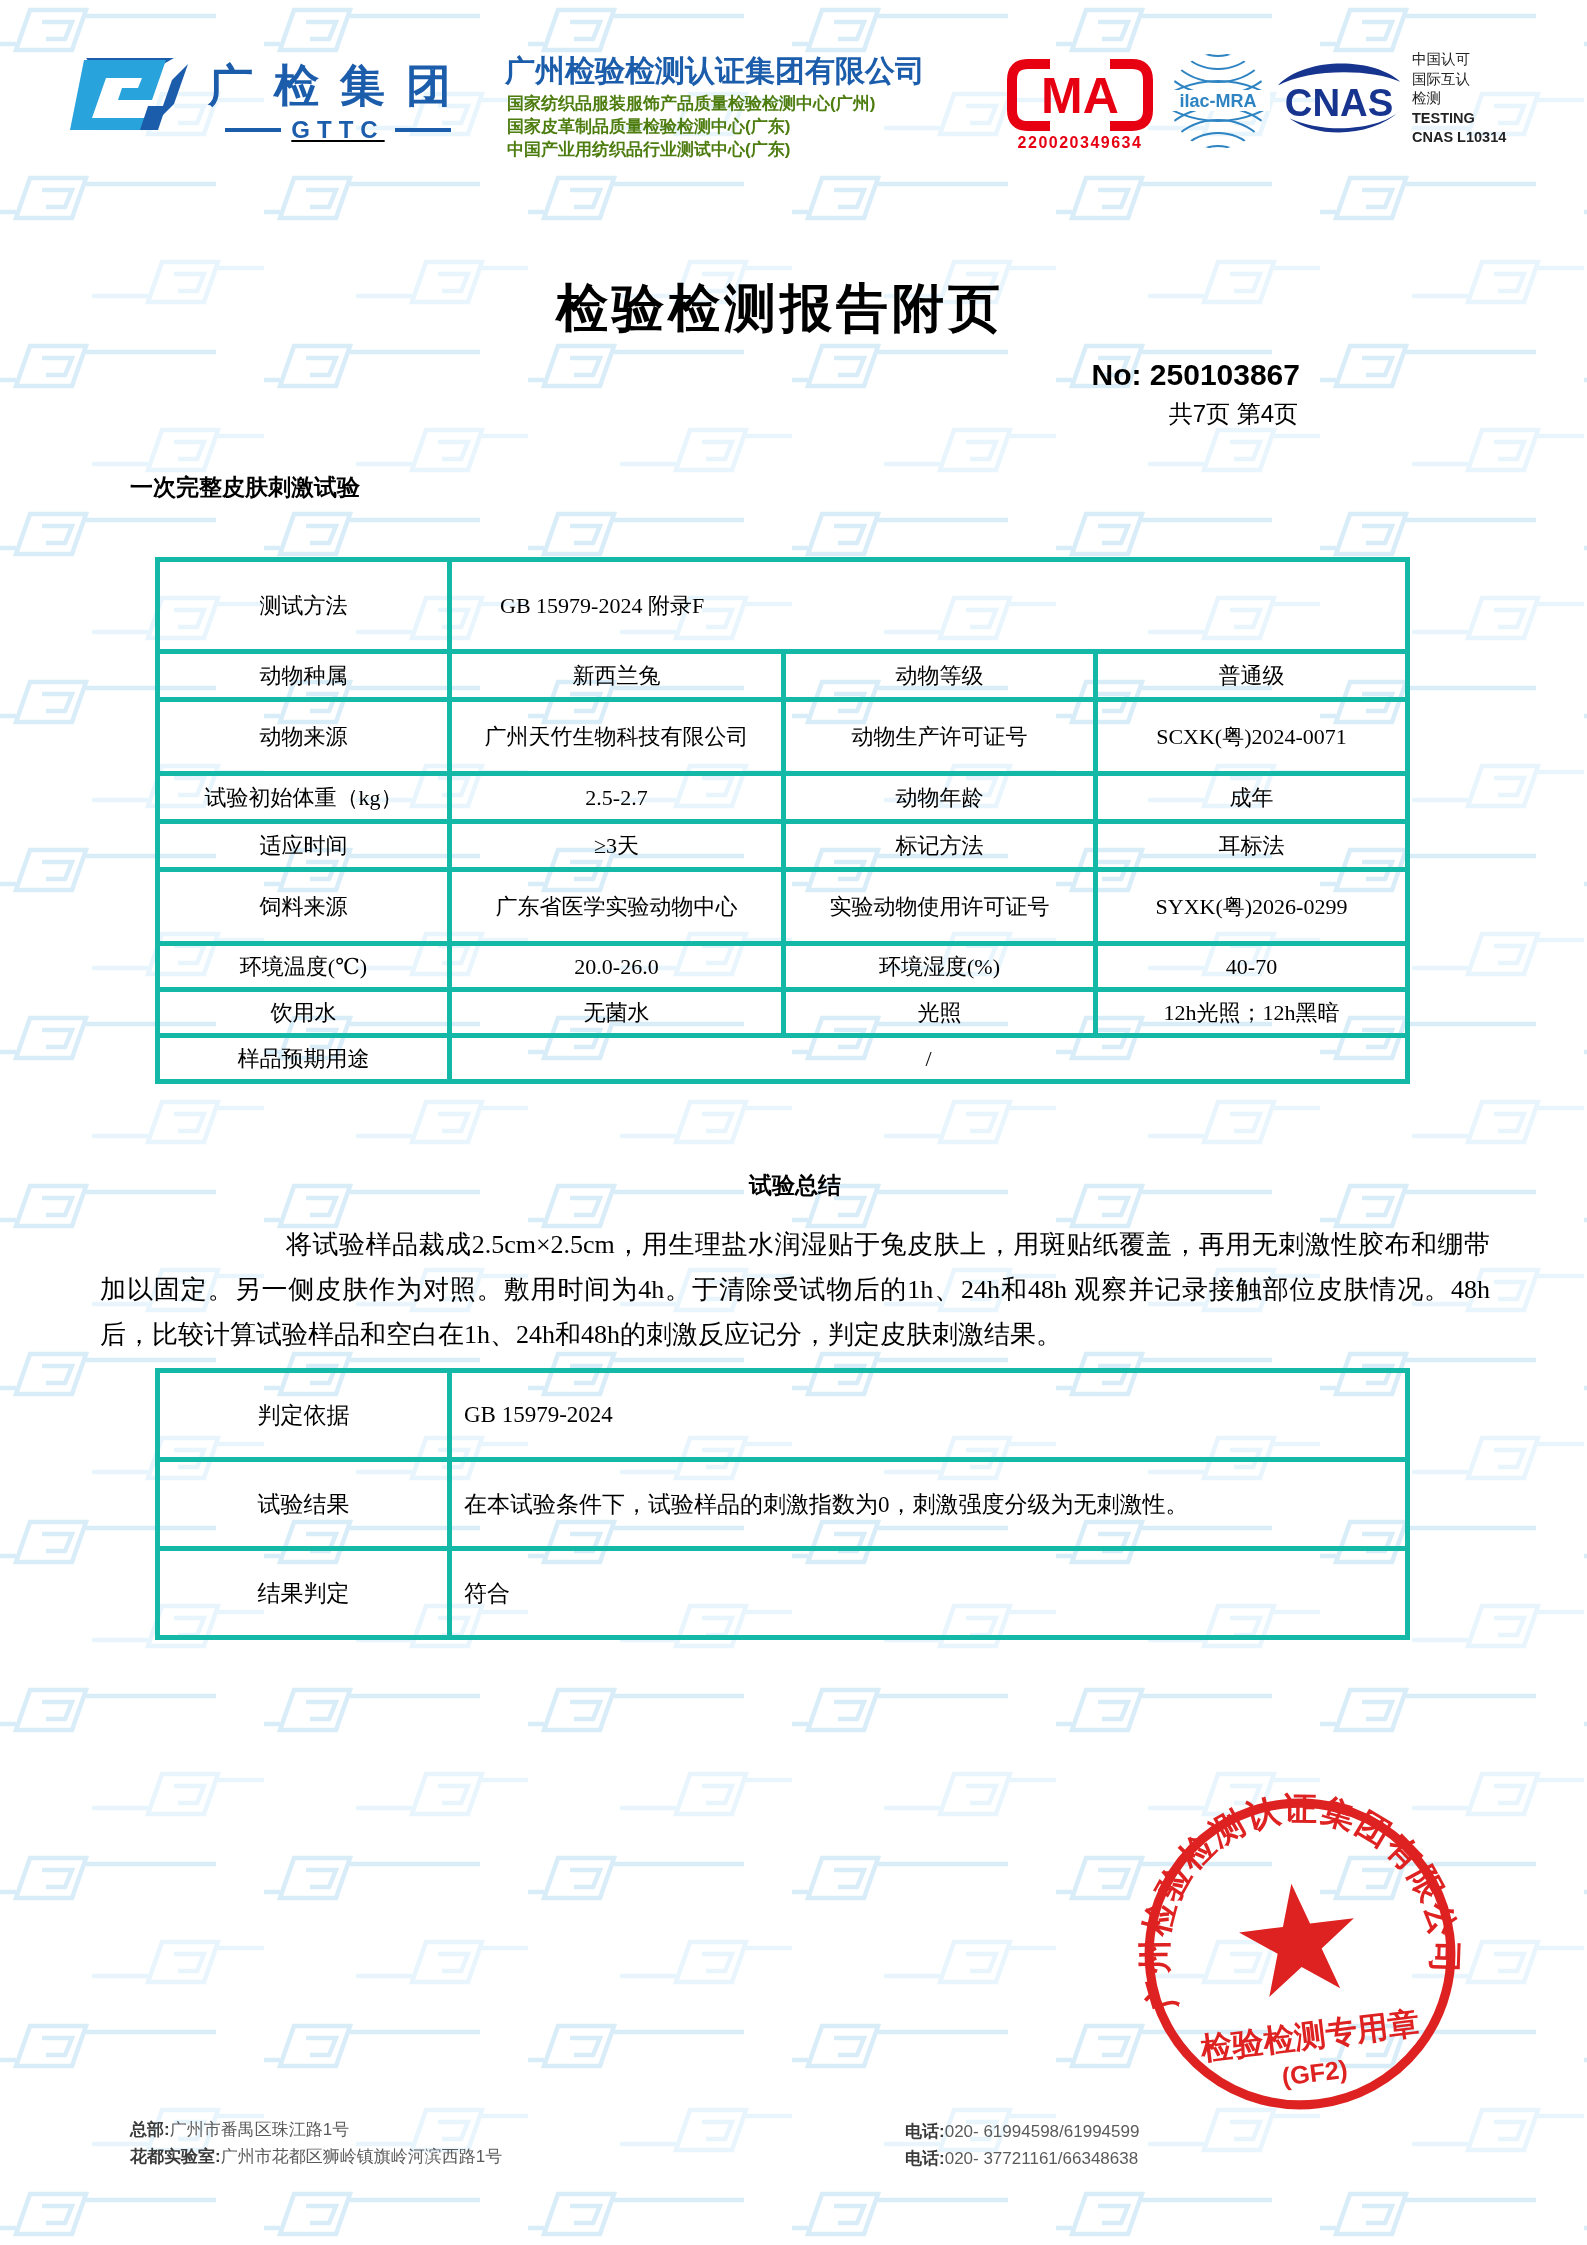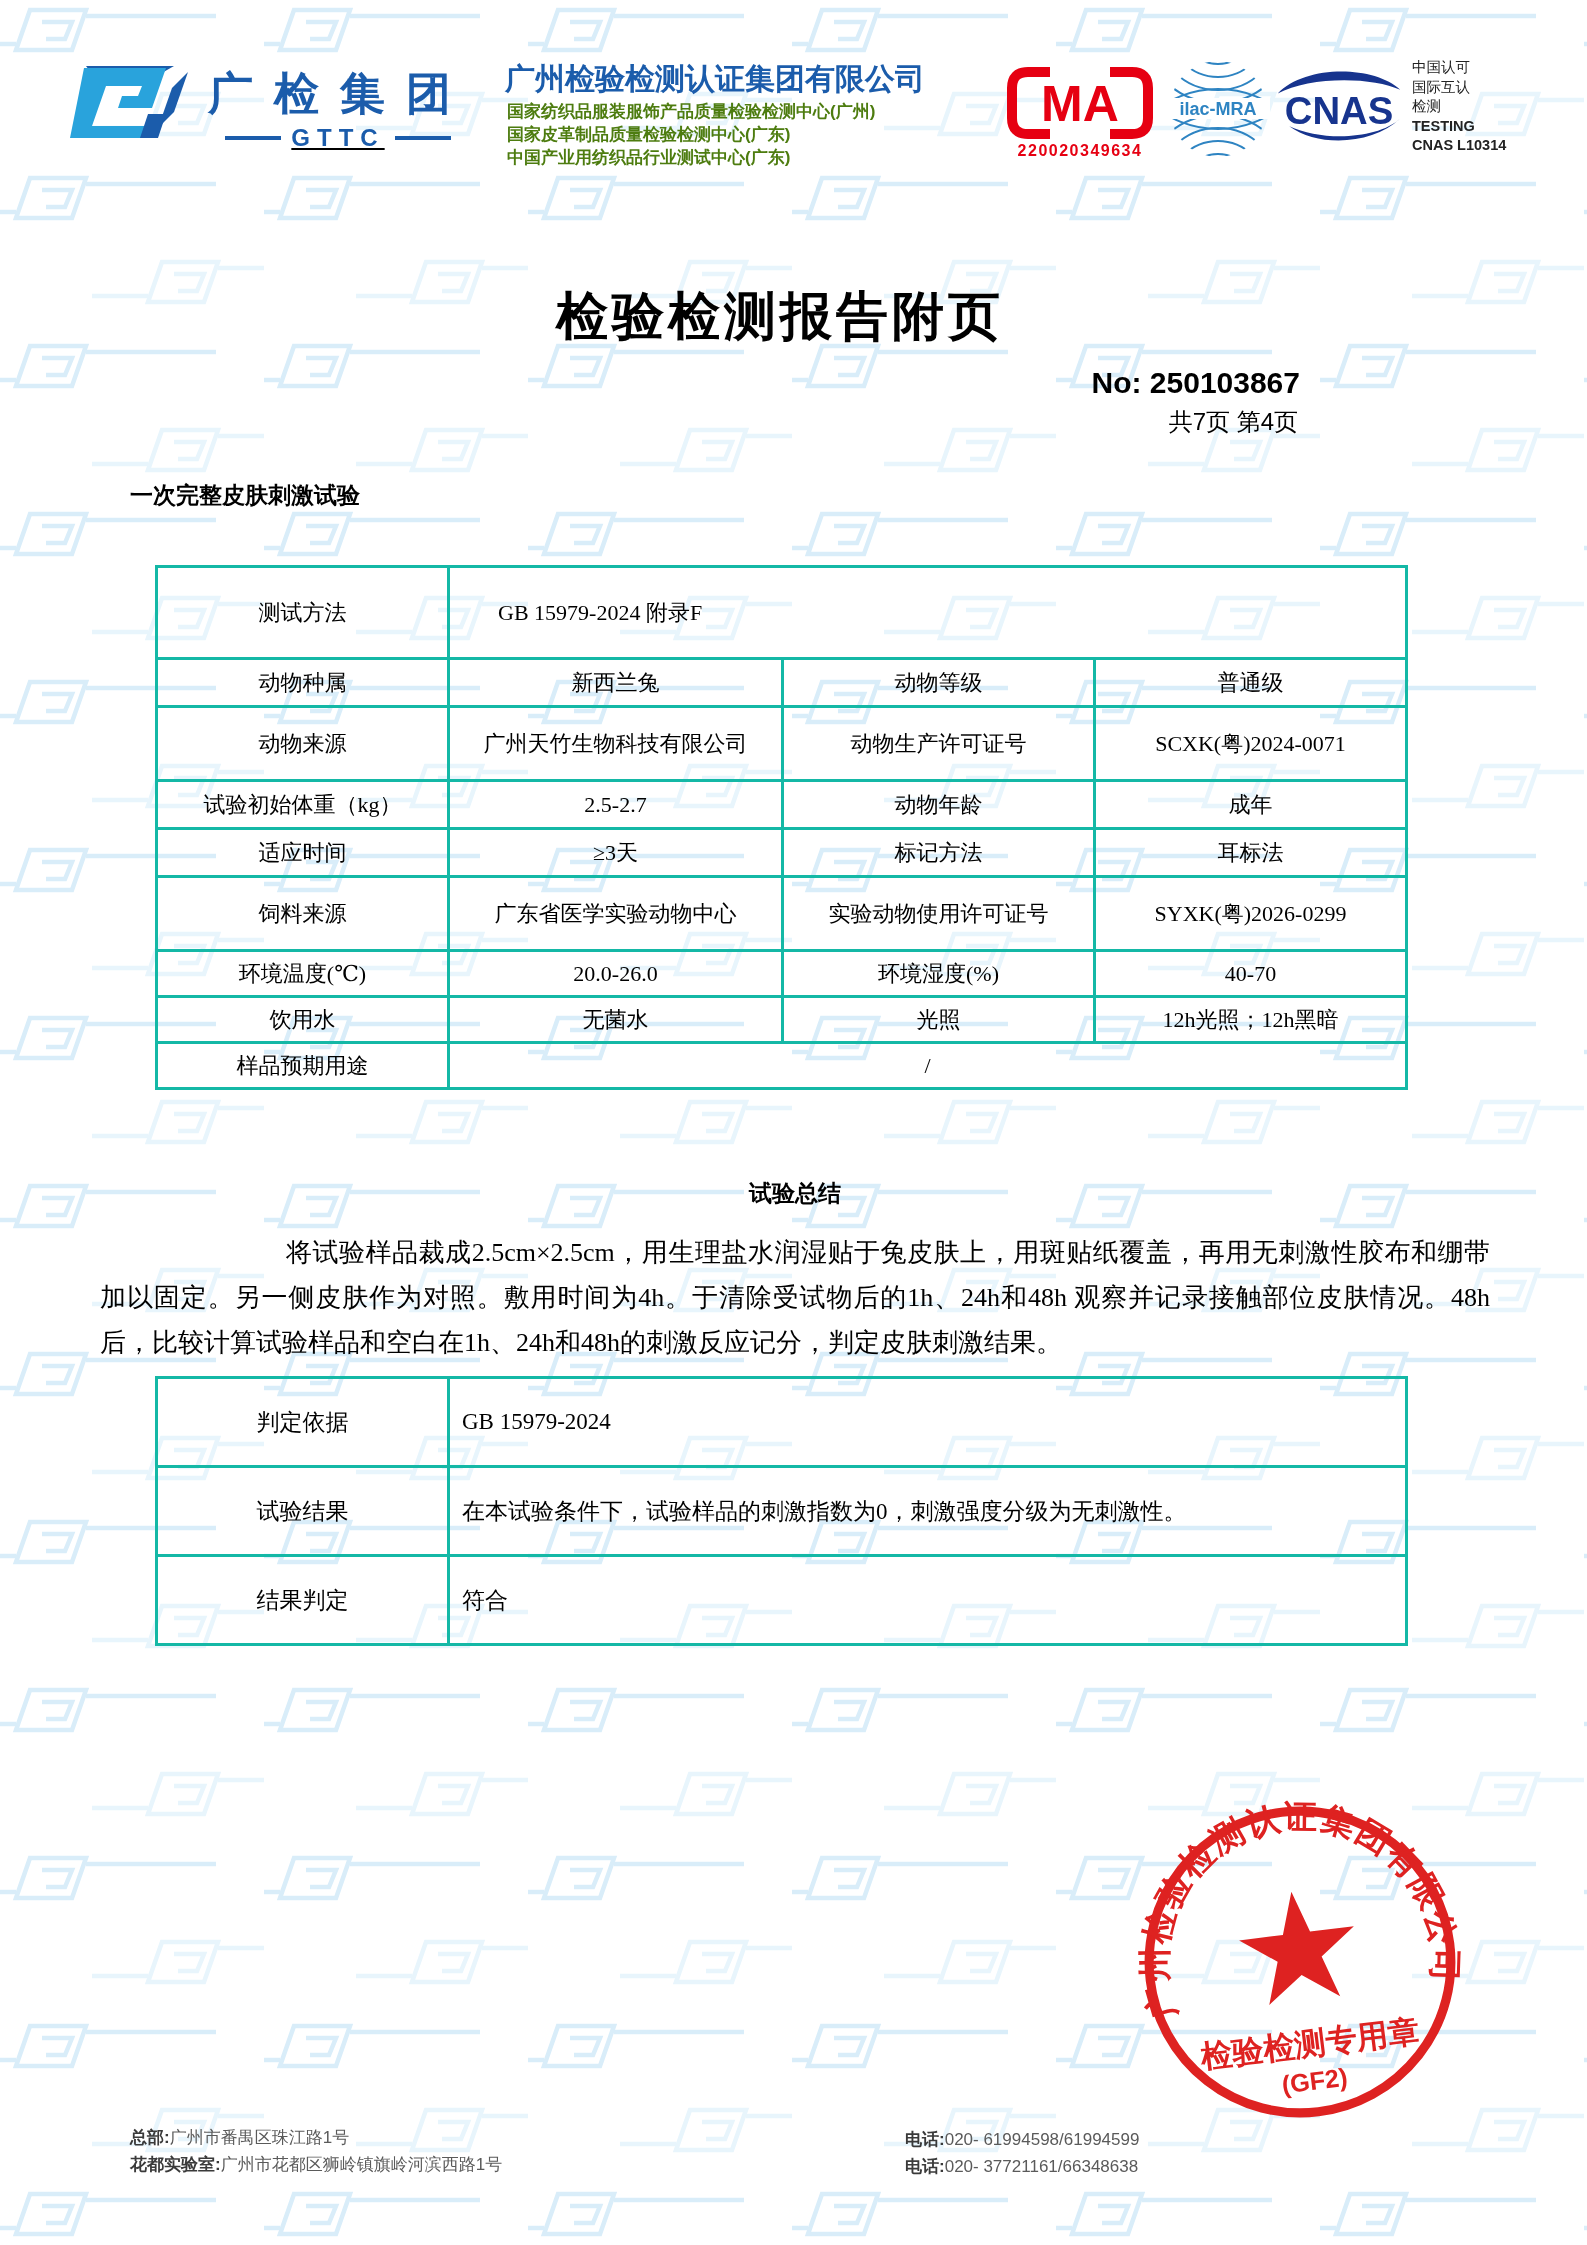--- a/index.html
+++ b/index.html
@@ -2,21 +2,21 @@
 <html><head>
 <meta charset="utf-8">
 <style>
   html,body{margin:0;padding:0;}
   body{
     width:1587px;height:2245px;position:relative;background:#ffffff;
     font-family:"Liberation Sans",sans-serif;overflow:hidden;
   }
   .abs{position:absolute;}
   .bg{position:absolute;left:0;top:0;z-index:0;}
-  .layer{position:absolute;left:0;top:12px;width:1587px;height:1816px;z-index:1;}
+  .layer{position:absolute;left:0;top:4px;width:1587px;height:1816px;z-index:1;}
 
   
   .brand-cn{left:208px;top:52px;font-size:45px;font-weight:bold;color:#1b5cab;letter-spacing:21px;white-space:nowrap;}
   .gttc-row{left:200px;top:112px;width:276px;display:flex;align-items:center;justify-content:center;gap:10px;text-decoration:underline;}
   .gttc-dash{width:56px;height:4px;background:#1b5cab;}
   .gttc-txt{font-size:24px;font-weight:bold;color:#1b5cab;letter-spacing:7px;}
   .co-name{left:505px;top:47px;font-size:30px;font-weight:bold;color:#1b5cab;white-space:nowrap;}
   .co-subs{left:507px;top:88px;font-size:17px;font-weight:700;color:#4d7c0f;line-height:23px;white-space:nowrap;}
   .cma-num{left:998px;top:130px;width:164px;text-align:center;font-size:16px;font-weight:bold;color:#e60012;letter-spacing:1.5px;}
   .cert-text{left:1412px;top:46px;font-size:14.5px;color:#222;line-height:19.5px;white-space:nowrap;}
@@ -26,21 +26,21 @@
   .doc{font-family:"Liberation Serif","DejaVu Serif",serif;}
   .rpt-title{left:155px;top:270px;width:1250px;text-align:center;font-size:52px;font-weight:bold;color:#000;letter-spacing:4px;}
   .rpt-no{left:850px;top:354px;width:450px;text-align:right;font-size:30px;font-weight:bold;color:#000;}
   .rpt-page{left:850px;top:394px;width:448px;text-align:right;font-size:24px;color:#000;}
   .section-title{left:130px;top:468px;font-size:23px;color:#000;font-weight:600;}
 
   
   table{border-collapse:collapse;table-layout:fixed;background:transparent;}
   .t1{left:155px;top:553px;width:1250px;}
   .t2{left:155px;top:1364px;width:1250px;}
-  td{border:3px solid #14b8a6;font-size:22px;color:#000;text-align:center;vertical-align:middle;padding:2px 6px;word-break:break-all;}
+  td{border:5px solid #14b8a6;font-size:22px;color:#000;text-align:center;vertical-align:middle;padding:2px 6px;word-break:break-all;}
   .h92{height:92px;} .h74{height:74px;} .h48{height:48px;} .h46{height:46px;} .h89{height:89px;}
   td.left{text-align:left;}
   td.pl48{padding-left:48px;}
   .t2 td.lbl2{text-align:center;font-size:23px;}
   .t2 td.val2{text-align:left;padding-left:12px;font-size:23px;}
 
   
   .sum-head{left:100px;top:1166px;width:1390px;text-align:center;font-size:23px;font-weight:bold;color:#000;}
   .sum-para{left:100px;top:1218px;width:1390px;font-size:26px;line-height:45px;color:#000;text-align:justify;text-indent:186px;}
 

